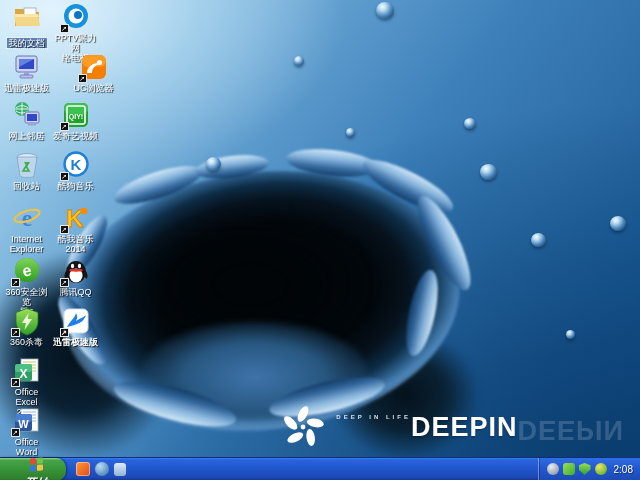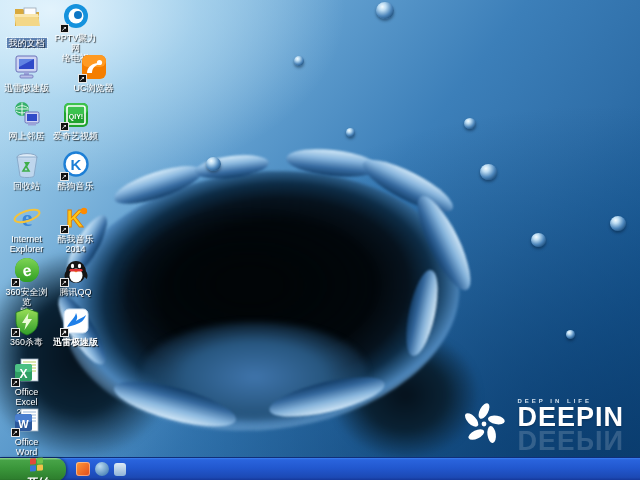--- a/index.html
+++ b/index.html
@@ -54,21 +54,21 @@
   .ql { display:flex; align-items:center; gap:5px; margin-left:10px; }
   .ql-icon { width:14px; height:14px; border-radius:3px; cursor:pointer; }
   #tray { margin-left:auto; height:23px; display:flex; align-items:center; gap:4px; padding:0 7px 0 8px;
     border-left:1px solid rgba(255,255,255,.35); box-shadow:inset 1px 0 0 rgba(0,0,0,.25);
     background: linear-gradient(180deg, #2f6ee4 0%, #2258cf 45%, #1c49b4 100%); }
   .tray-icon { width:12px; height:12px; border-radius:3px; }
   #clock { color:#fff; font-size:10px; margin-left:3px; text-shadow:1px 1px 1px rgba(0,0,0,.5); }
 
   
   #brand { position:absolute; right:16px; bottom:30px; display:flex; align-items:center; gap:10px; }
-  #brand-texts { display:flex; flex-direction:column; }
+  #brand-texts { display:flex; flex-direction:row; }
   #brand-small { color:#e8f2fa; font-size:6px; letter-spacing:3px; font-weight:bold; opacity:.9; }
   #brand-large { color:#ffffff; font-size:27px; font-weight:bold; letter-spacing:1px; line-height:26px;
     text-shadow:0 1px 2px rgba(0,20,40,.4); }
   #brand-reflect { color:#fff; font-size:27px; font-weight:bold; letter-spacing:1px; line-height:20px;
     transform:scaleY(-1); opacity:.16; }
 </style>
 </head>
 <body>
 
 <div id="screen">
@@ -355,15 +355,22 @@
         <i style="background:#3a76d8;"></i>
           <i style="background:#f2c24a;"></i>
       </span>
       <span id="start-label">开始</span>
     </div>
     <div class="ql">
       <div class="ql-icon" style="background:linear-gradient(135deg,#ff9a3a,#e04a1a); box-shadow:inset 0 0 0 1px rgba(255,255,255,.4);"></div>
       <div class="ql-icon" style="background:radial-gradient(circle at 35% 30%,#bcdcf2,#2f6da8); border-radius:50%;"></div>
       <div class="ql-icon" style="background:linear-gradient(180deg,#dfeaf5,#8fb3d8); width:12px; height:13px;"></div>
     </div>
+    <div id="tray">
+      <div class="tray-icon" style="background:radial-gradient(circle at 35% 30%,#e8eef2,#7c8894); border-radius:50%;"></div>
+      <div class="tray-icon" style="background:linear-gradient(135deg,#9ade58,#3fae2a);"></div>
+      <div class="tray-icon" style="background:linear-gradient(180deg,#9ade58,#2f9e2a); clip-path:polygon(50% 0,100% 18%,100% 55%,50% 100%,0 55%,0 18%);"></div>
+      <div class="tray-icon" style="background:radial-gradient(circle at 35% 30%,#f2e26a,#8fc63a 55%,#4a9e1f); border-radius:50%;"></div>
+      <span id="clock">2:08</span>
+    </div>
   </div>
 
 </div>
 
 </body></html>

